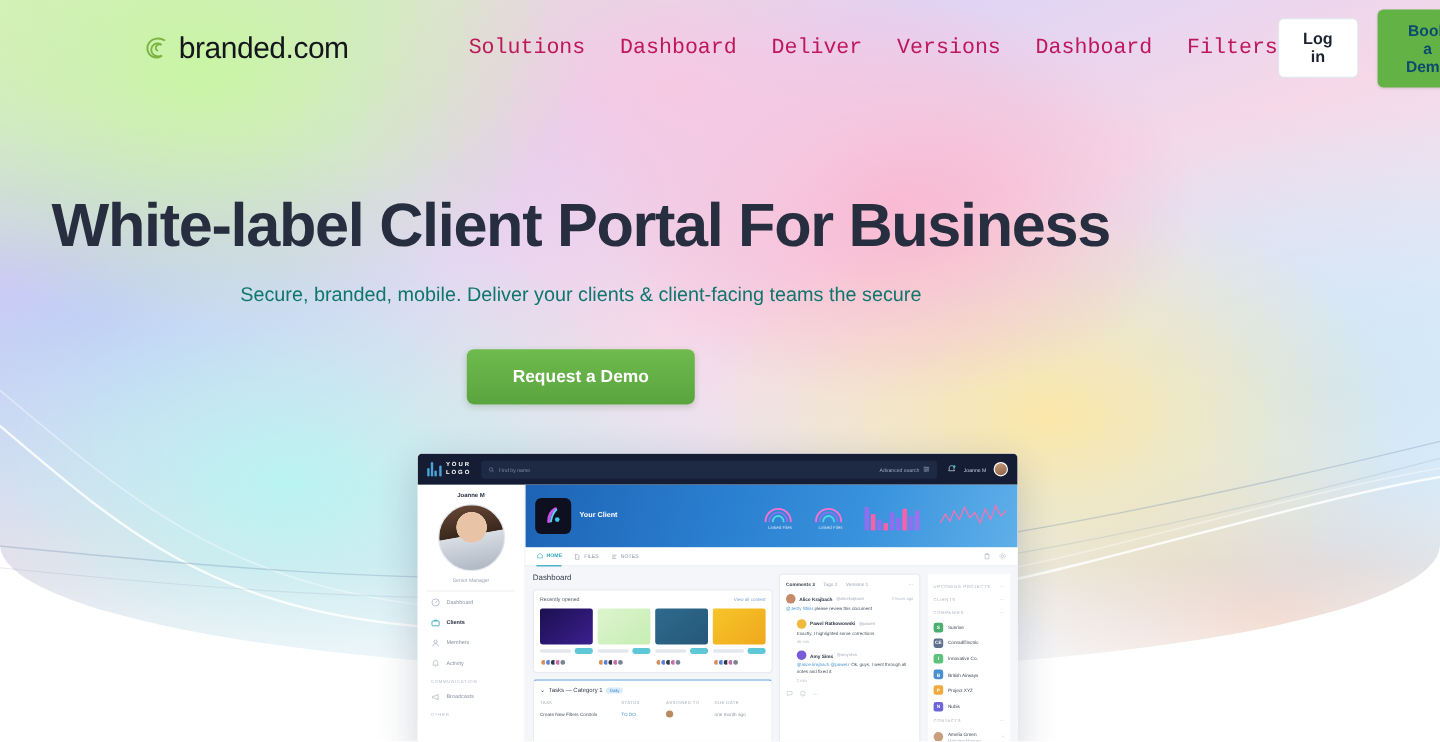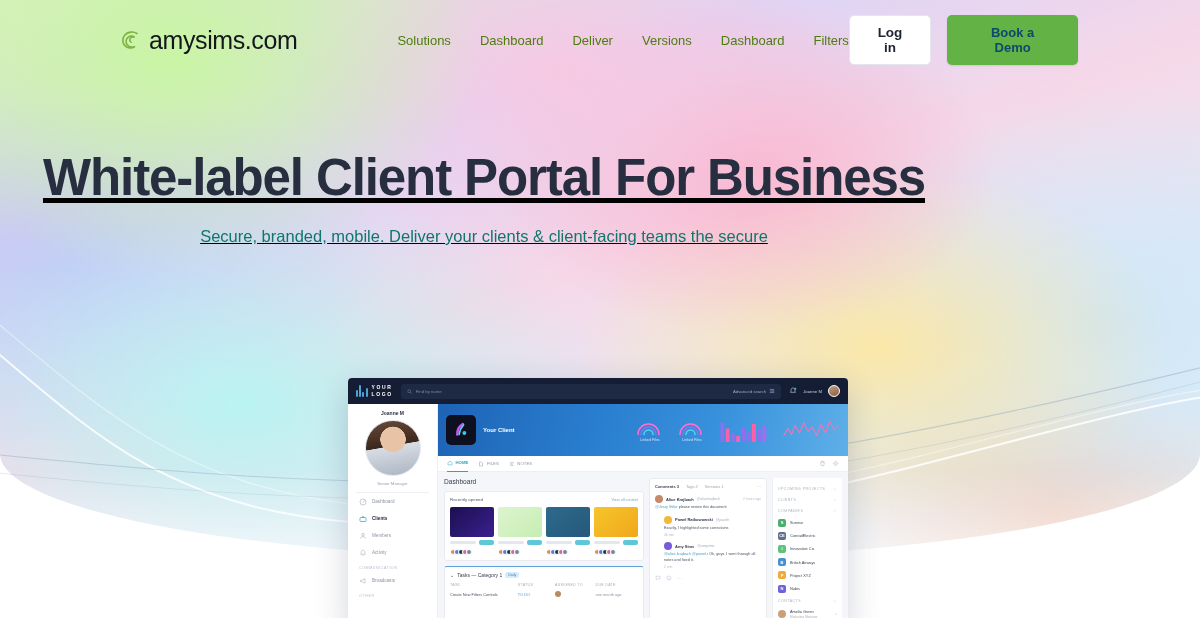--- a/index.html
+++ b/index.html
@@ -43,36 +43,36 @@
   .header {
     position: absolute; left:0; top:0; width:1200px; height:80px;
     display:flex; align-items:center; padding: 0 122px 0 118px;
   }
   .brand { display:flex; align-items:center; gap:7px; }
   .brand-mark { width:24px; height:24px; display:block; }
   .brand-text { font-size:25px; color:#14161c; letter-spacing:-.4px; }
 
   .nav { display:flex; align-items:center; gap:29px; margin-left:100px; }
   .nav a {
-    font-size:13px; color:#4d7c0f; text-decoration:none; white-space:nowrap;
+    font-size:18px; color:#be185d; text-decoration:none; white-space:nowrap;font-family:Liberation Mono, monospace;
   }
 
   .actions { margin-left:auto; display:flex; align-items:center; gap:16px; }
   .btn-login {
     background:#fff; color:#1d2330; font-size:13.5px; font-weight:bold;
     border:1px solid #e3e6ec; border-radius:5px; padding:9px 20px; cursor:pointer;
   }
   .btn-demo {
     background:#62b245; color:#0c4a6e; font-size:13px; font-weight:bold;
     border:none; border-radius:5px; padding:10px 24px; cursor:pointer;
     box-shadow: 0 1px 2px rgba(0,0,0,.10);
   }
 
   
-  .hero { position:absolute; left:0; top:150px; width:968px; text-align:center;text-decoration:underline; }
+  .hero { position:absolute; left:0; top:160px; width:968px; text-align:center; }
   .hero h1 {
     font-size:51px; font-weight:bold; color:#272e3f; letter-spacing:-1.1px; line-height:1.08;
   }
   .hero p {
     margin-top:20px; font-size:16.5px; line-height:1.45; color:#0f766e;
     max-width:600px; margin-left:auto; margin-right:auto;
   }
   .btn-hero {
     margin-top:32px; background: linear-gradient(180deg,#6fbb4e 0%,#5aa43e 100%);
     color:#fff; font-size:14.5px; font-weight:bold; border:none; border-radius:6px;
@@ -208,21 +208,21 @@
   </div>
 
   <div class="header">
 
     <div class="brand">
       <svg class="brand-mark" viewBox="0 0 24 24">
         <path d="M19,5.5 C15.5,3.2 9.5,3.6 6.6,7.2 C3.6,10.9 4.4,16.6 8.6,19 C11.6,20.7 15.2,20.2 17,18.4
                  C14.9,19.2 11.6,19.1 9.7,17.3 C7.2,15 7.6,11 10.3,9.1 C12.6,7.5 15.4,8 16.6,9.3
                  C15.4,8.9 13.6,9 12.6,10 C11.3,11.2 11.5,13.3 13.1,14.1" fill="none" stroke="#7cb342" stroke-width="1.55" stroke-linecap="round"></path>
       </svg>
-      <span class="brand-text">amysims.com</span>
+      <span class="brand-text">branded.com</span>
     </div>
 
     <div class="nav">
       <a href="#">Solutions</a>
       <a href="#">Dashboard</a>
       <a href="#">Deliver</a>
       <a href="#">Versions</a>
       <a href="#">Dashboard</a>
       <a href="#">Filters</a>
     </div>
@@ -231,20 +231,21 @@
       <button class="btn-login">Log in</button>
       <button class="btn-demo">Book a Demo</button>
     </div>
   </div>
 
   <div class="hero">
     <h1>White-label Client Portal For Business</h1>
     <p>
       <span>Secure, branded, mobile. Deliver your clients &amp; client-facing teams the secure</span><br>
     </p>
+    <button class="btn-hero">Request a Demo</button>
   </div>
 
   <div class="app">
 
     <div class="app-top">
       <div style="display:flex;align-items:center;gap:4px">
         <span class="logo-bars">
           <i style="height:7px"></i>
             <i style="height:12px"></i>
             <i style="height:5px"></i>

